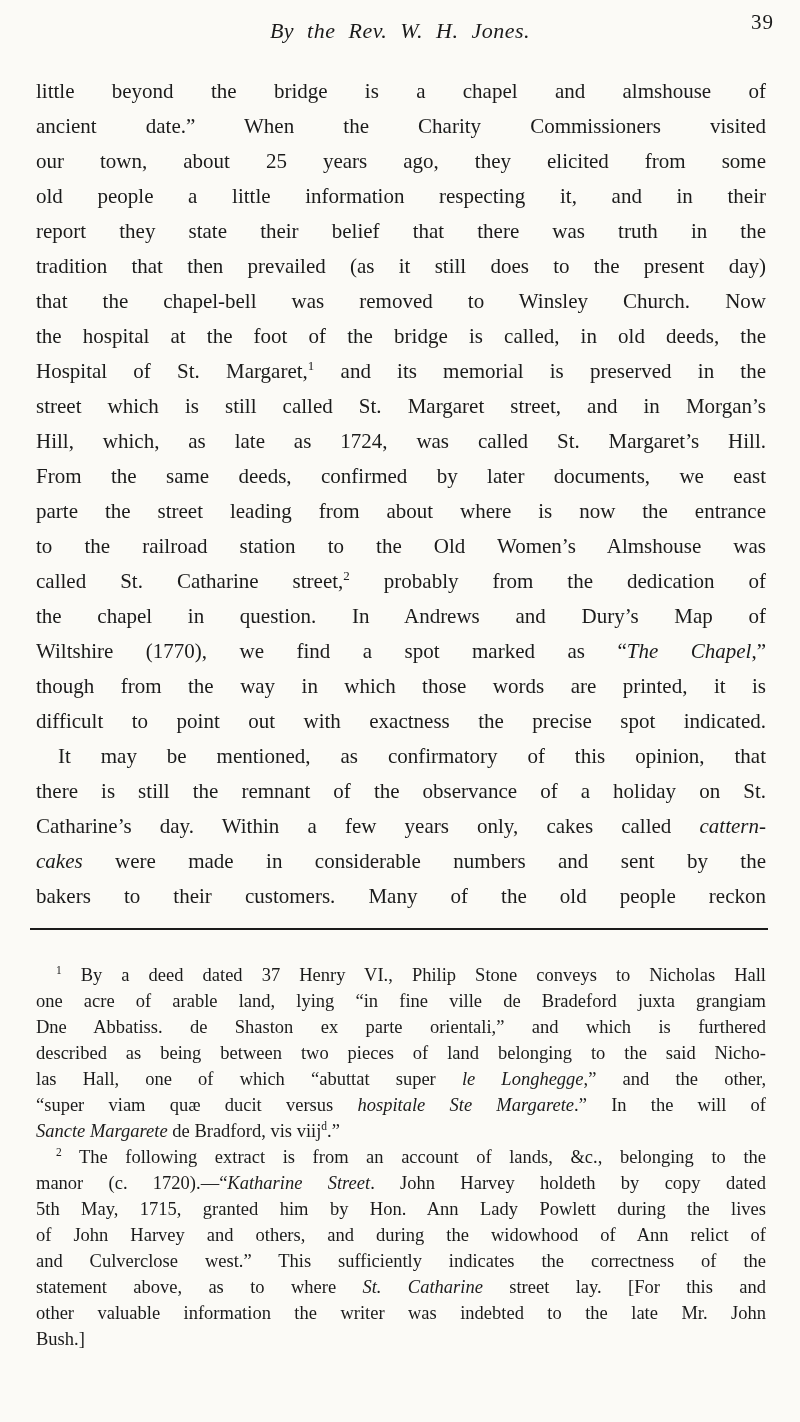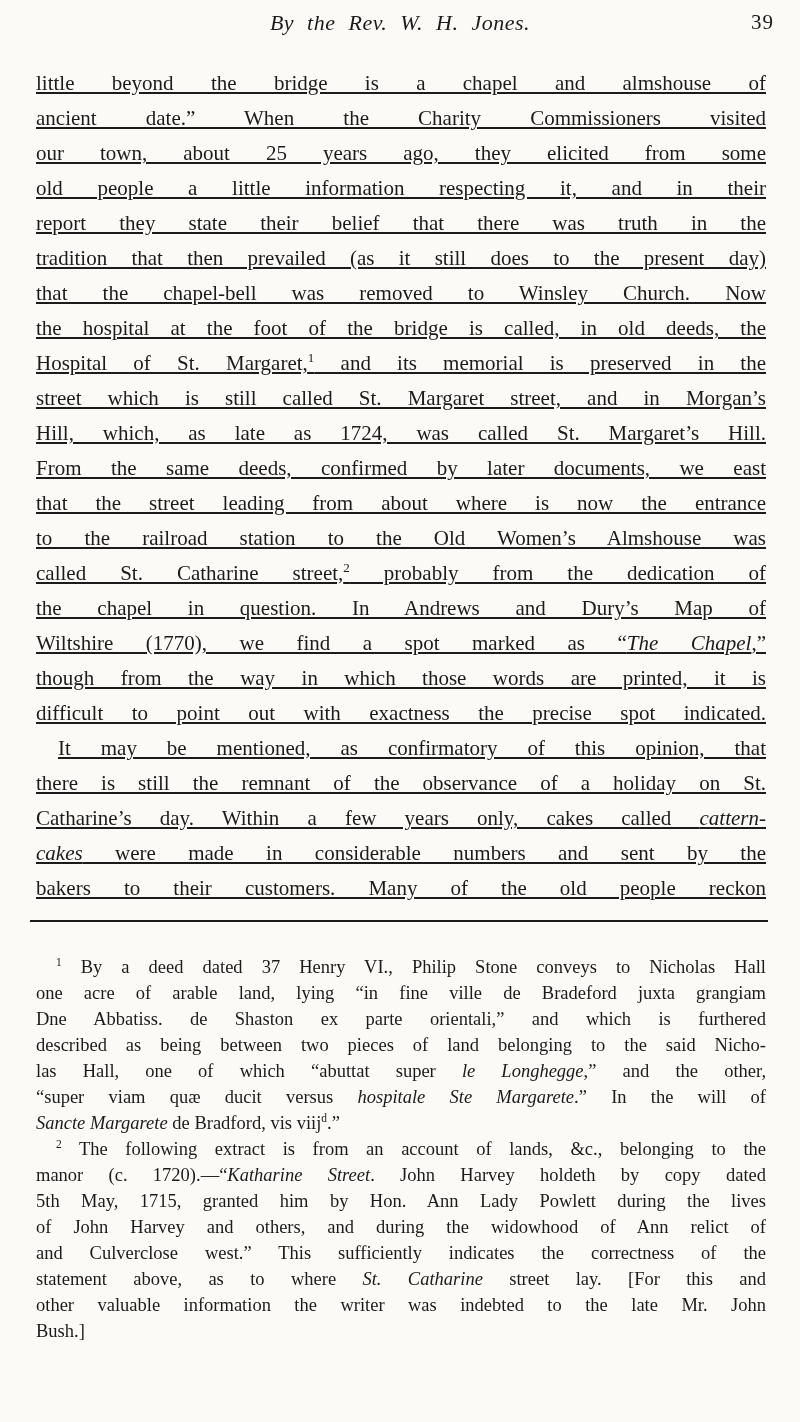--- a/index.html
+++ b/index.html
@@ -6,21 +6,21 @@
   body {
     width:800px; height:1422px;
     background: var(--paper, #fbfaf6);
     font-family: "Liberation Serif", serif;
     color: var(--ink, #1b1b1b);
     overflow:hidden;
   }
   .page { position:relative; width:800px; height:1422px; }
   .header {
     position:relative;
-    padding-top:10px;
+    padding-top:18px;
     height:30px;
     text-align:center;
   }
   .running-title {
     font-style:italic;
     font-size:22px;
     word-spacing:7px;
     letter-spacing:0.5px;
   }
   .page-number {
@@ -36,21 +36,20 @@
   .tline {
     text-align:justify;
     text-align-last:justify;
     white-space:normal;
   }
   .tline.indent { text-indent:22px; }
   .tline.partial { text-align-last:left; }
   .body-text .tline {
     font-size:21px;
     line-height:35px;
-    text-decoration:underline;
   }
   sup { font-size:62%; line-height:0; vertical-align:super; }
   i { font-style:italic; }
   .fn-rule {
     margin:14px 32px 0 30px;
     height:2px;
     background: var(--ink, #1b1b1b);
   }
   .footnotes { margin:32px 34px 0 36px; }
   .footnote .tline {
@@ -74,21 +73,21 @@
       <div class="tline">our town, about 25 years ago, they elicited from some</div>
       <div class="tline">old people a little information respecting it, and in their</div>
       <div class="tline">report they state their belief that there was truth in the</div>
       <div class="tline">tradition that then prevailed (as it still does to the present day)</div>
       <div class="tline">that the chapel-bell was removed to Winsley Church.  Now</div>
       <div class="tline">the hospital at the foot of the bridge is called, in old deeds, the</div>
       <div class="tline">Hospital of St. Margaret,<sup>1</sup> and its memorial is preserved in the</div>
       <div class="tline">street which is still called St. Margaret street, and in Morgan’s</div>
       <div class="tline">Hill, which, as late as 1724, was called St. Margaret’s Hill.</div>
       <div class="tline">From the same deeds, confirmed by later documents, we east</div>
-      <div class="tline">that the street leading from about where is now the entrance</div>
+      <div class="tline">parte the street leading from about where is now the entrance</div>
       <div class="tline">to the railroad station to the Old Women’s Almshouse was</div>
       <div class="tline">called St. Catharine street,<sup>2</sup> probably from the dedication of</div>
       <div class="tline">the chapel in question.  In Andrews and Dury’s Map of</div>
       <div class="tline">Wiltshire (1770), we find a spot marked as “<i>The Chapel</i>,”</div>
       <div class="tline">though from the way in which those words are printed, it is</div>
       <div class="tline">difficult to point out with exactness the precise spot indicated.</div>
       <div class="tline indent">It may be mentioned, as confirmatory of this opinion, that</div>
       <div class="tline">there is still the remnant of the observance of a holiday on St.</div>
       <div class="tline">Catharine’s day.  Within a few years only, cakes called <i>cattern-</i></div>
       <div class="tline"><i>cakes</i> were made in considerable numbers and sent by the</div>

